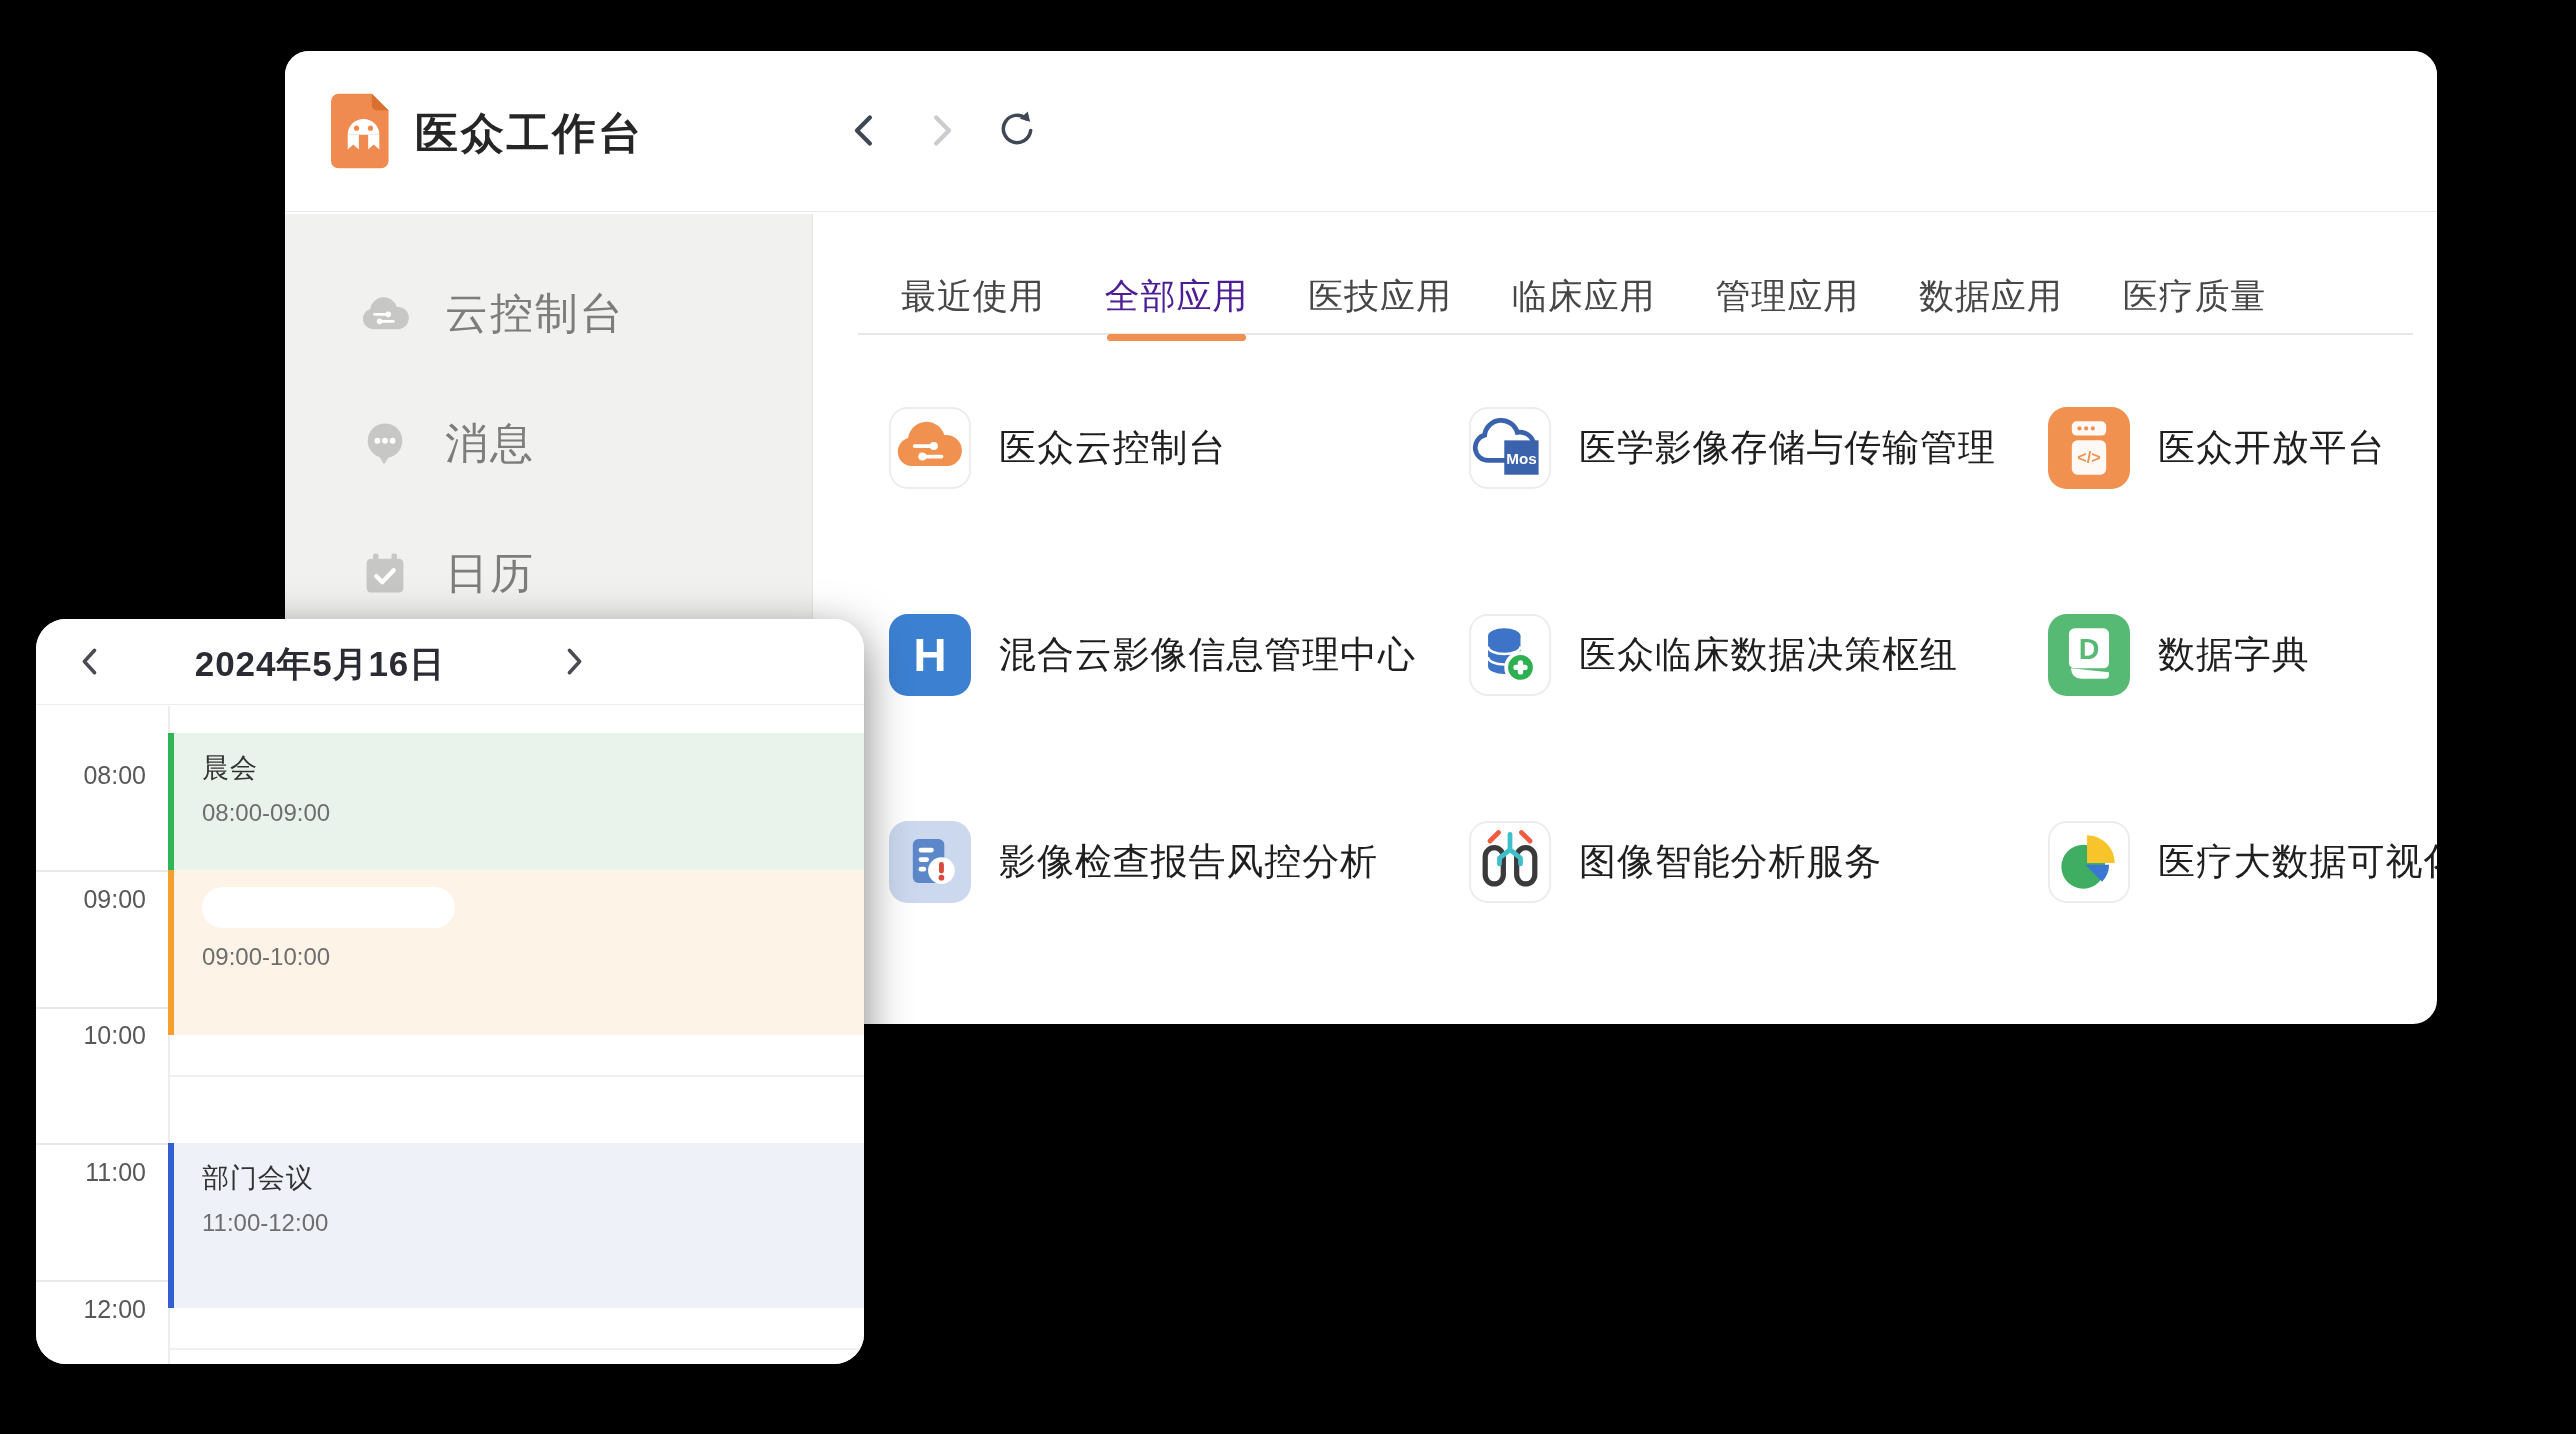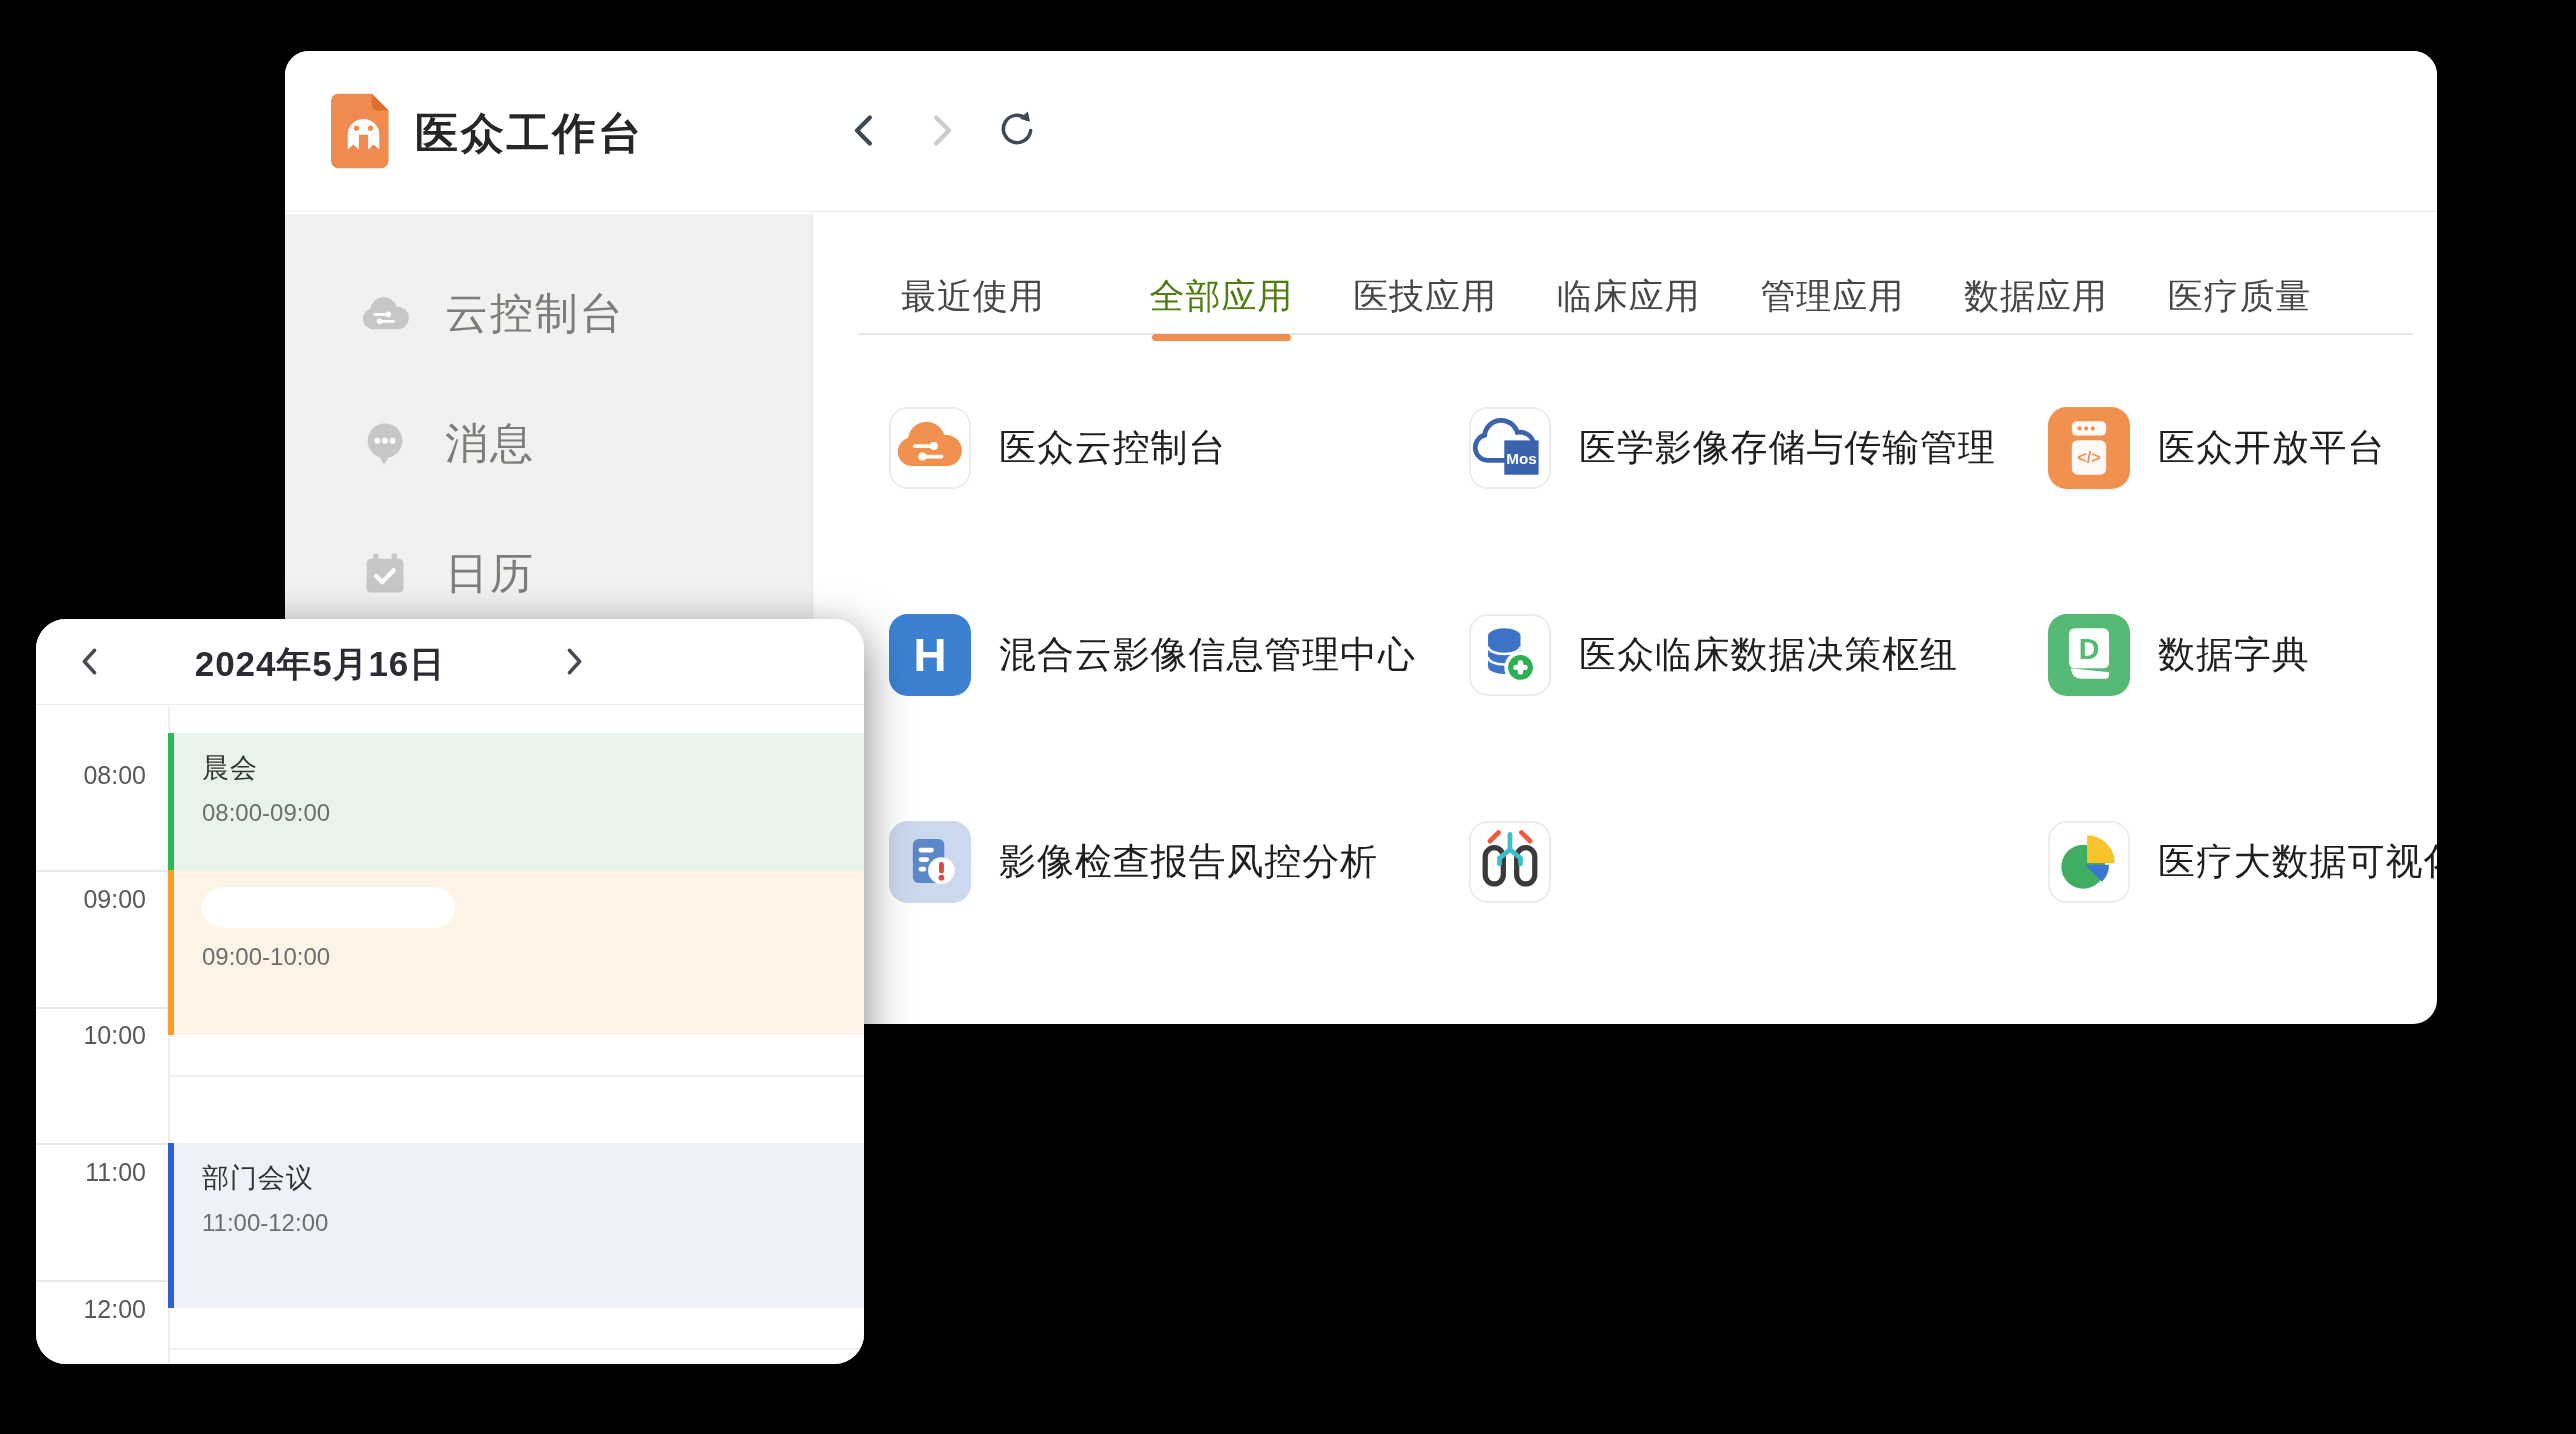--- a/index.html
+++ b/index.html
@@ -30,21 +30,21 @@
   .side-item .s-icon { width:52px; height:52px; flex:0 0 52px; }
   .side-item .s-label { font-size:43px; color:#7d7d7b; letter-spacing:1.9px; }
   .side-item:nth-of-type(1) { top:70px; }
   .side-item:nth-of-type(2) { top:200px; }
   .side-item:nth-of-type(3) { top:330px; }
 
   
   .tabs { position:absolute; left:616px; top:222px; display:flex; gap:60px; z-index:2; }
   .tab { position:relative; font-size:35px; color:#474747; padding-bottom:20.5px;
          cursor:pointer; letter-spacing:0.9px; white-space:nowrap; }
-  .tab.active { color:#4d7c0f;margin-left:45px; }
+  .tab.active { color:#4c1d95; }
   .tab-indicator { position:absolute; left:1.9px; right:1.9px; bottom:0; height:6.5px;
                    background:#EF8F51; border-radius:3.7px; }
   .tabline { position:absolute; left:573px; right:24px; top:282px; height:1.9px;
              background:#e8e8e6; z-index:1; }
 
   
   .app { position:absolute; display:flex; align-items:center; gap:28px; cursor:pointer; }
   .app .tile { width:82px; height:82px; border-radius:18.6px; flex:0 0 82px;
                display:flex; align-items:center; justify-content:center; }
   .tile svg { width:82px; height:82px; display:block; }
@@ -251,20 +251,21 @@
     <div class="app col2 row3">
       <div class="tile tile-border">
         <svg viewBox="0 0 86 86">
           <path d="M22 21 l9 -9" stroke="#F05A3F" stroke-width="5" stroke-linecap="round"></path>
           <path d="M55 12 l9 9" stroke="#F05A3F" stroke-width="5" stroke-linecap="round"></path>
           <rect x="17" y="28" width="19" height="38" rx="9.5" fill="#fff" stroke="#3A3A3A" stroke-width="5.5"></rect>
           <rect x="50" y="28" width="19" height="38" rx="9.5" fill="#fff" stroke="#3A3A3A" stroke-width="5.5"></rect>
           <path d="M43 14 v16 M43 30 l-11 9 M43 30 l11 9 M32 39 v6 M54 39 v6" fill="none" stroke="#3EBFC9" stroke-width="5" stroke-linecap="round" stroke-linejoin="round"></path>
         </svg>
       </div>
+      <span class="a-label">图像智能分析服务</span>
     </div>
 
     <div class="app col3 row3">
       <div class="tile tile-border">
         <svg viewBox="0 0 86 86">
           <circle cx="37" cy="48" r="23" fill="#3FAE63"></circle>
           <path d="M41 44 L41 15 A29 29 0 0 1 70 44 z" fill="#F7C52B"></path>
           <path d="M39 46 L64 46 A25 25 0 0 1 56.7 63.7 z" fill="#3B77D2"></path>
         </svg>
       </div>

